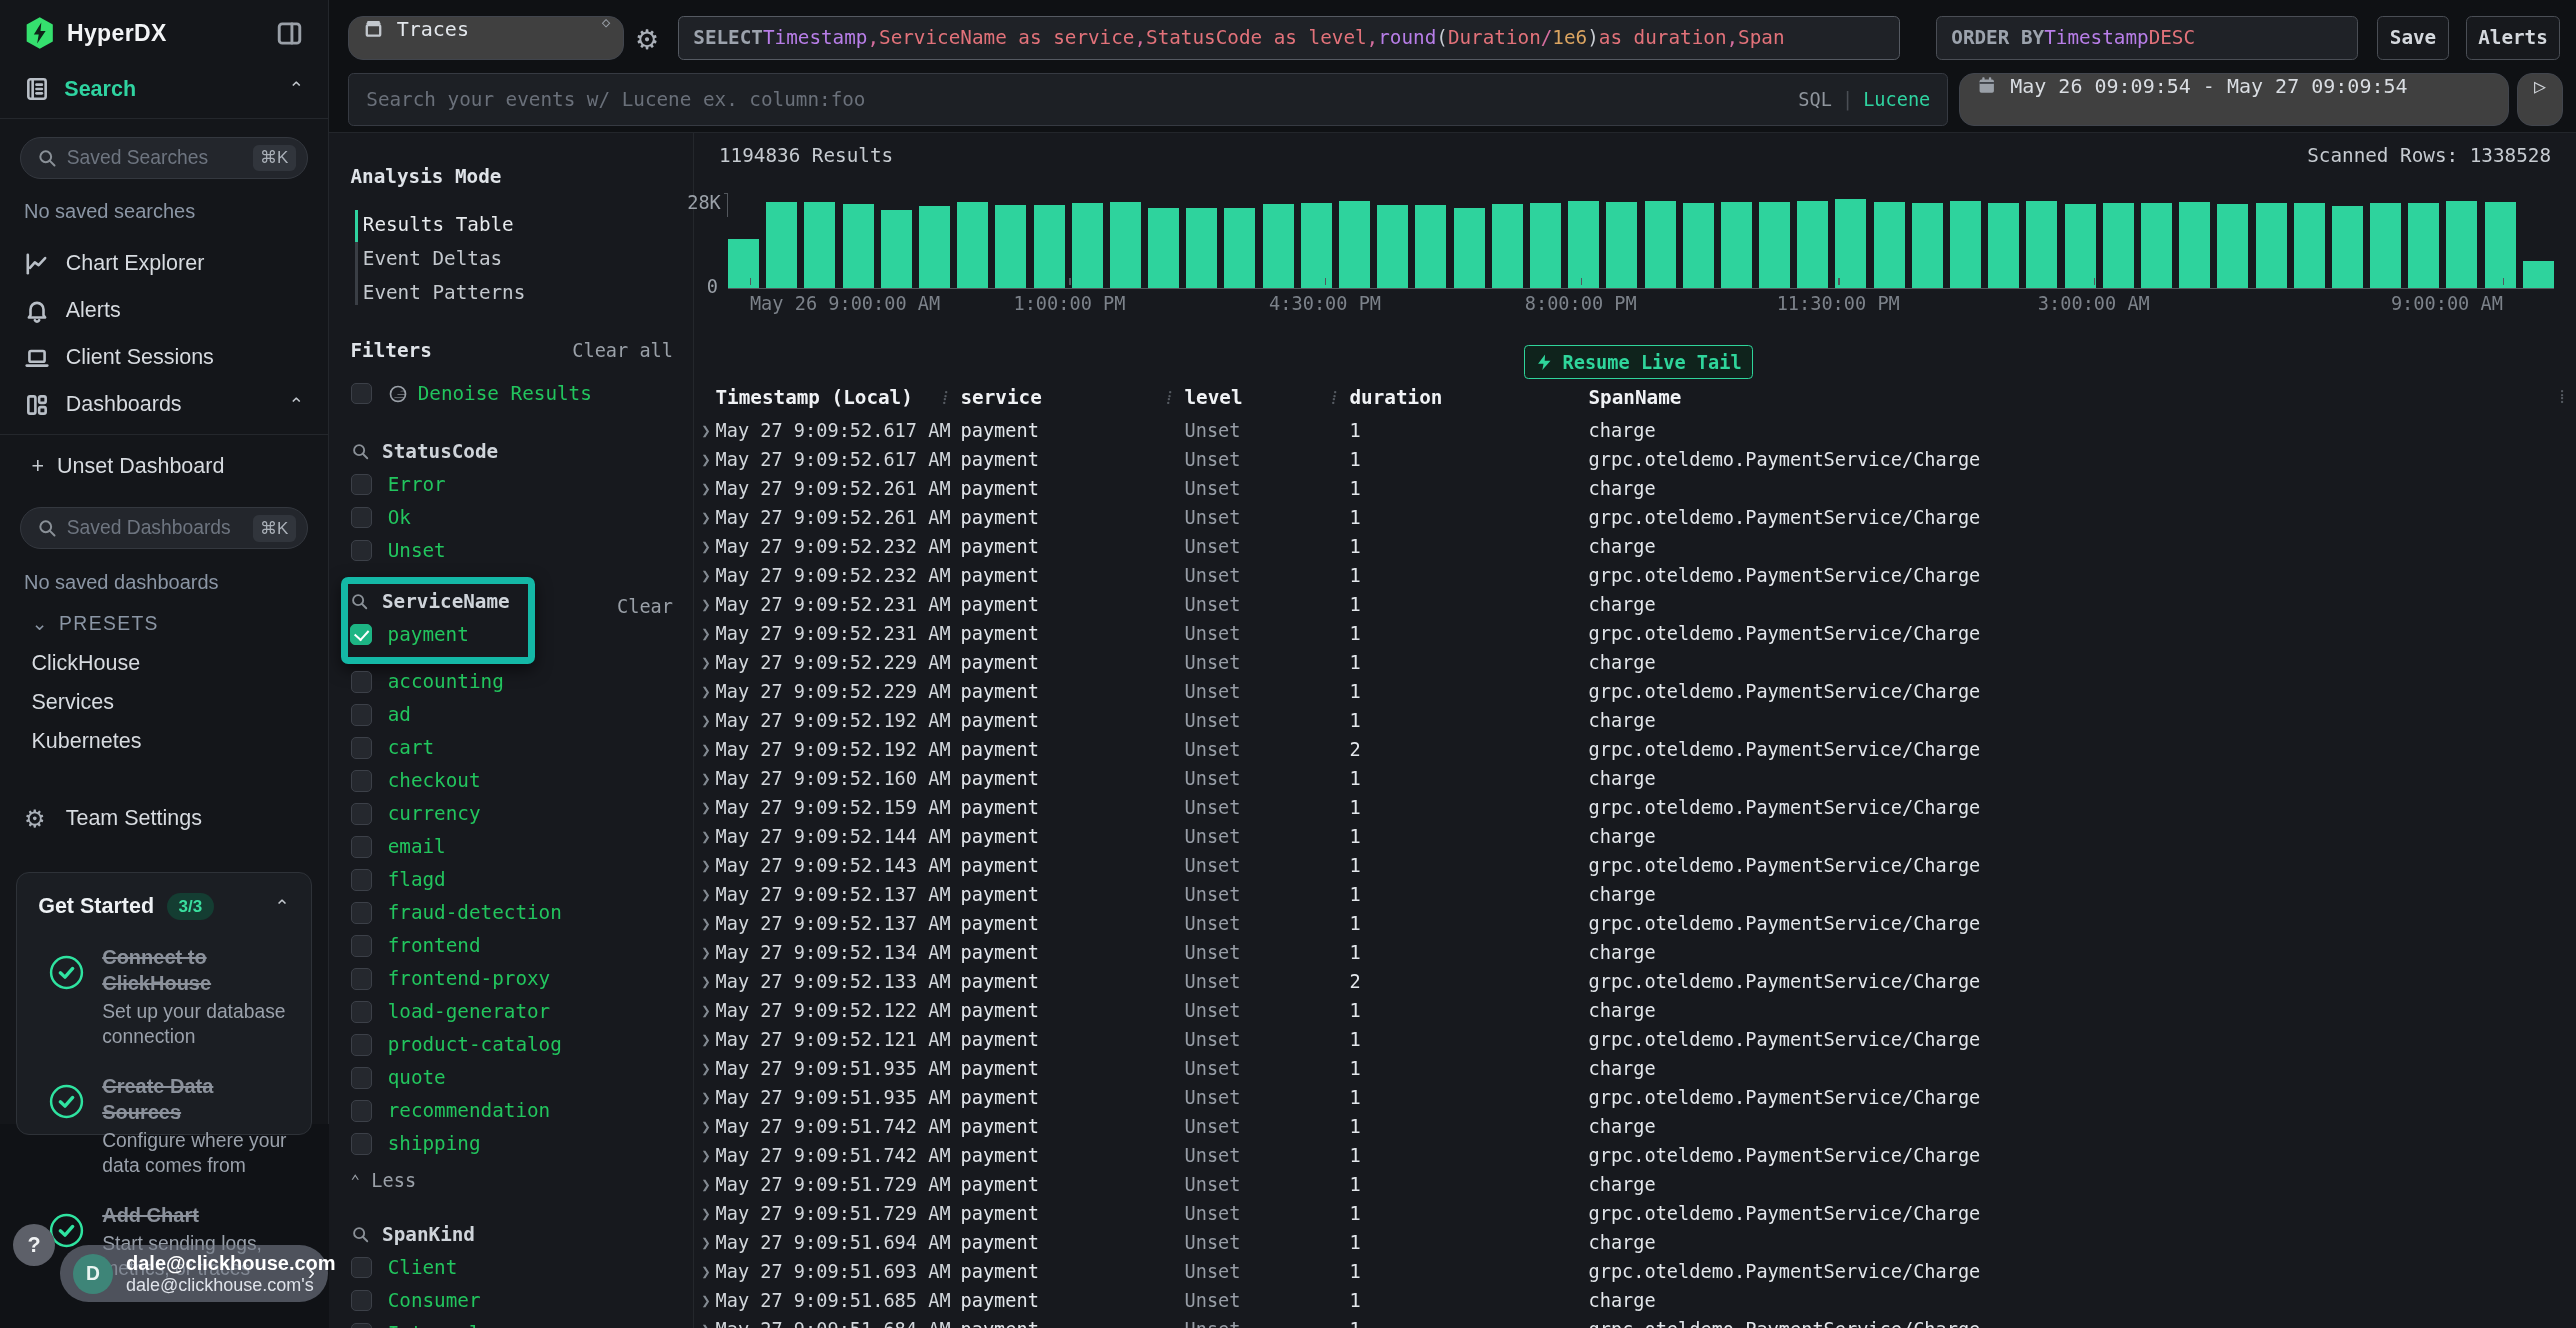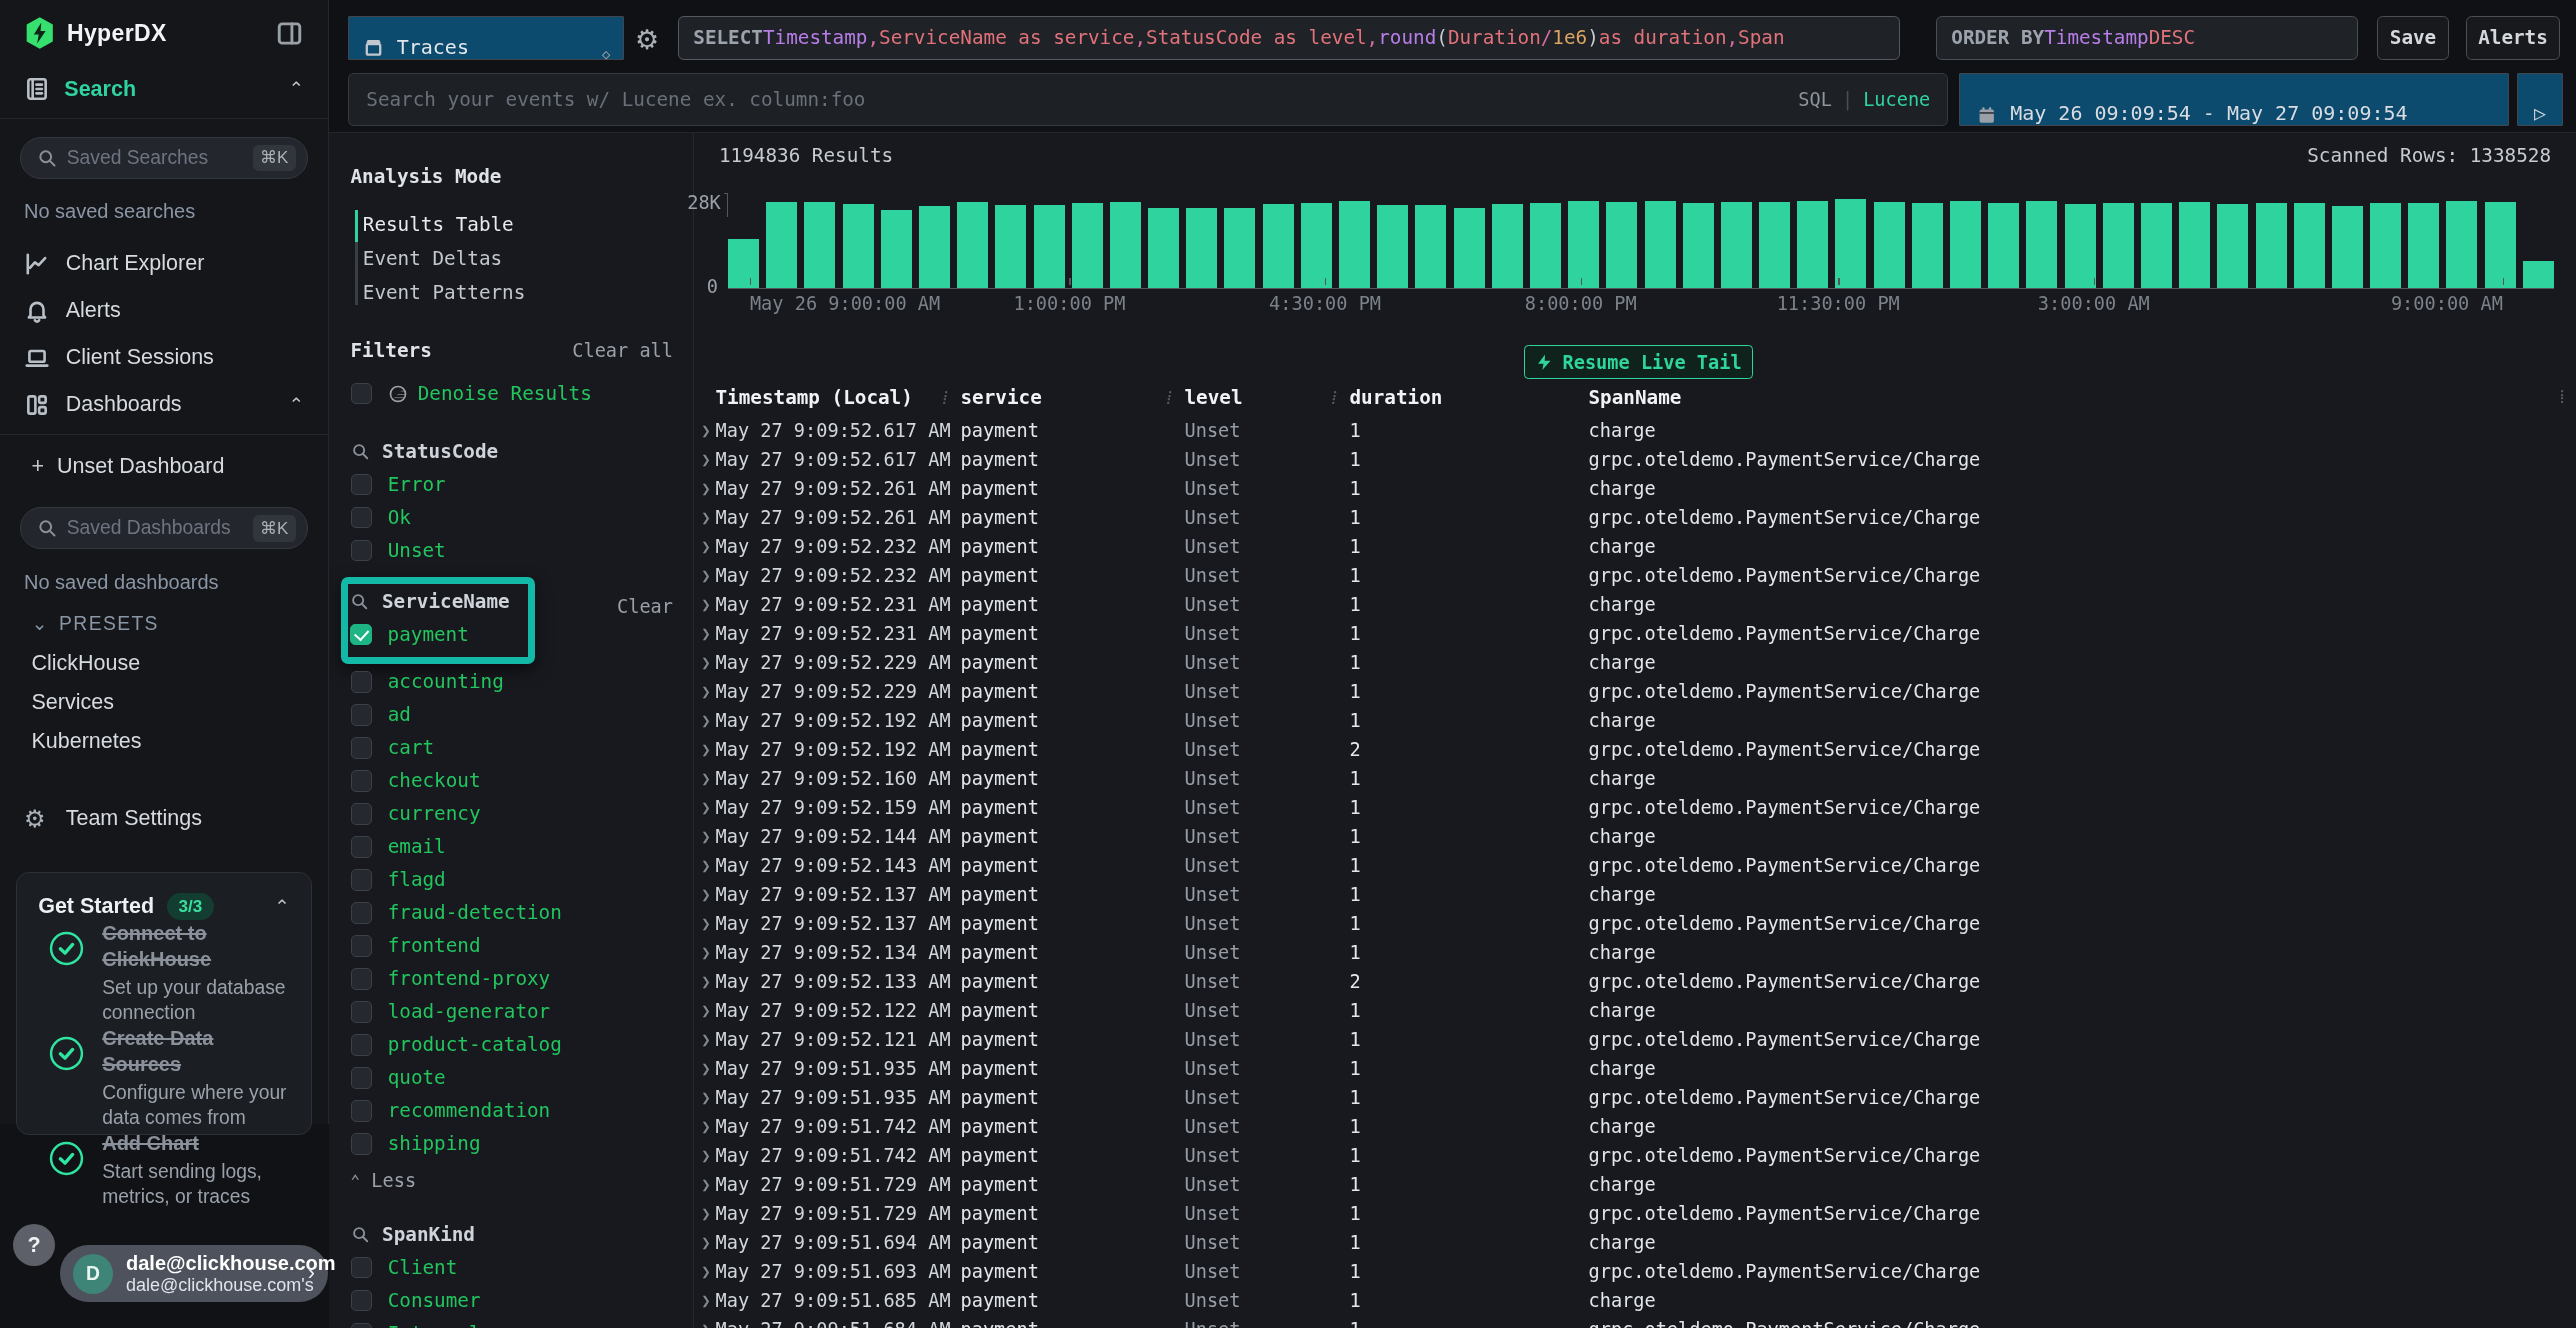--- a/index.html
+++ b/index.html
@@ -34,40 +34,40 @@
   .presets { display:flex; align-items:center; color:#8b96a5; font-size:19.3px; letter-spacing:1.4px; padding:0 24px 0 31.5px; height:40px; }
   .preset-link { padding:0 24px 0 31.5px; height:39px; display:flex; align-items:center; font-size:21.5px; color:#d7dbe0; }
 
   
   .gs-card { position:absolute; left:15.7px; right:15.7px; top:872px; bottom:-11.4px;
              background:#1b1e23; border:0.7px solid #2e3238; border-radius:13px; padding:20px 21.5px; }
   .gs-head { display:flex; align-items:center; }
   .gs-title { font-size:21.5px; font-weight:bold; color:#eef1f4; }
   .gs-badge { margin-left:13px; background:#143d32; color:#3adf9f; font-size:17px; font-weight:bold;
               border-radius:715px; padding:3.6px 11.4px; }
-  .gs-item { display:flex; }
+  .gs-item { display:flex; margin-top:24px; }
   .gs-check { width:37px; height:37px; flex:none; margin:10px 17px 0 10px; }
   .gs-item-title { font-size:20px; font-weight:bold; color:#8b919b; text-decoration:line-through; line-height:1.3; }
   .gs-item-sub { font-size:19.3px; color:#9aa1ab; line-height:1.3; margin-top:2.9px; }
   .help-fab { position:absolute; left:13px; top:1224px; width:42px; height:42px; border-radius:50%;
               background:#5d6069; color:#f0f2f4; font-size:21.5px; font-weight:bold;
               display:flex; align-items:center; justify-content:center; z-index:6; }
   .user-pill { position:absolute; left:60px; top:1245px; width:268px; height:57px; z-index:5;
                background:rgba(116,122,136,.62); border-radius:715px; display:flex; align-items:center; padding:0 13px; }
   .avatar { width:40px; height:40px; border-radius:50%; background:#3e8578; color:#eaf4f1;
             display:flex; align-items:center; justify-content:center; font-size:19.3px; font-weight:bold; flex:none; }
   .user-lines { margin-left:13px; flex:1; min-width:0; }
   .user-email { font-size:20px; font-weight:bold; color:#ffffff; white-space:nowrap; }
   .user-sub { font-size:18px; color:#dfe3ea; white-space:nowrap; }
   .user-arrow { color:#eef1f4; font-size:21.5px; }
 
   
   .topbar { position:absolute; left:329px; top:0; width:2247px; height:133px;
             background:#0f1114; border-bottom:0.7px solid #23262b; }
-  .box { background:#0c4a6e; border:0.7px solid #41454d; border-radius:1px; display:flex; align-items:flex-end; }
+  .box { background:#404040; border:0.7px solid #41454d; border-radius:15px; display:flex; align-items:flex-start; }
   .src-select { position:absolute; left:19.3px; top:15.7px; width:276px; height:44px; padding:0 13px; }
   .src-select .txt { font-size:20px; color:#e3e7ec; margin-left:11.4px; flex:1; }
   .updown { color:#9aa0a8; font-size:14.3px; line-height:.7; text-align:center; }
   .gearbtn { position:absolute; left:306px; top:24px; color:#aab0b8; font-size:27px; }
   .sql-box { position:absolute; left:349px; top:15.7px; width:1222px; height:44px;
              background:#1f2227; border:0.7px solid #555a62; border-radius:5.7px;
              display:flex; align-items:center; padding:0 14.3px; overflow:hidden; white-space:nowrap;
              font-size:19.3px; }
   .order-box { position:absolute; left:1607px; top:15.7px; width:422px; height:44px;
                background:#1f2227; border:0.7px solid #4a4e55; border-radius:5.7px;

